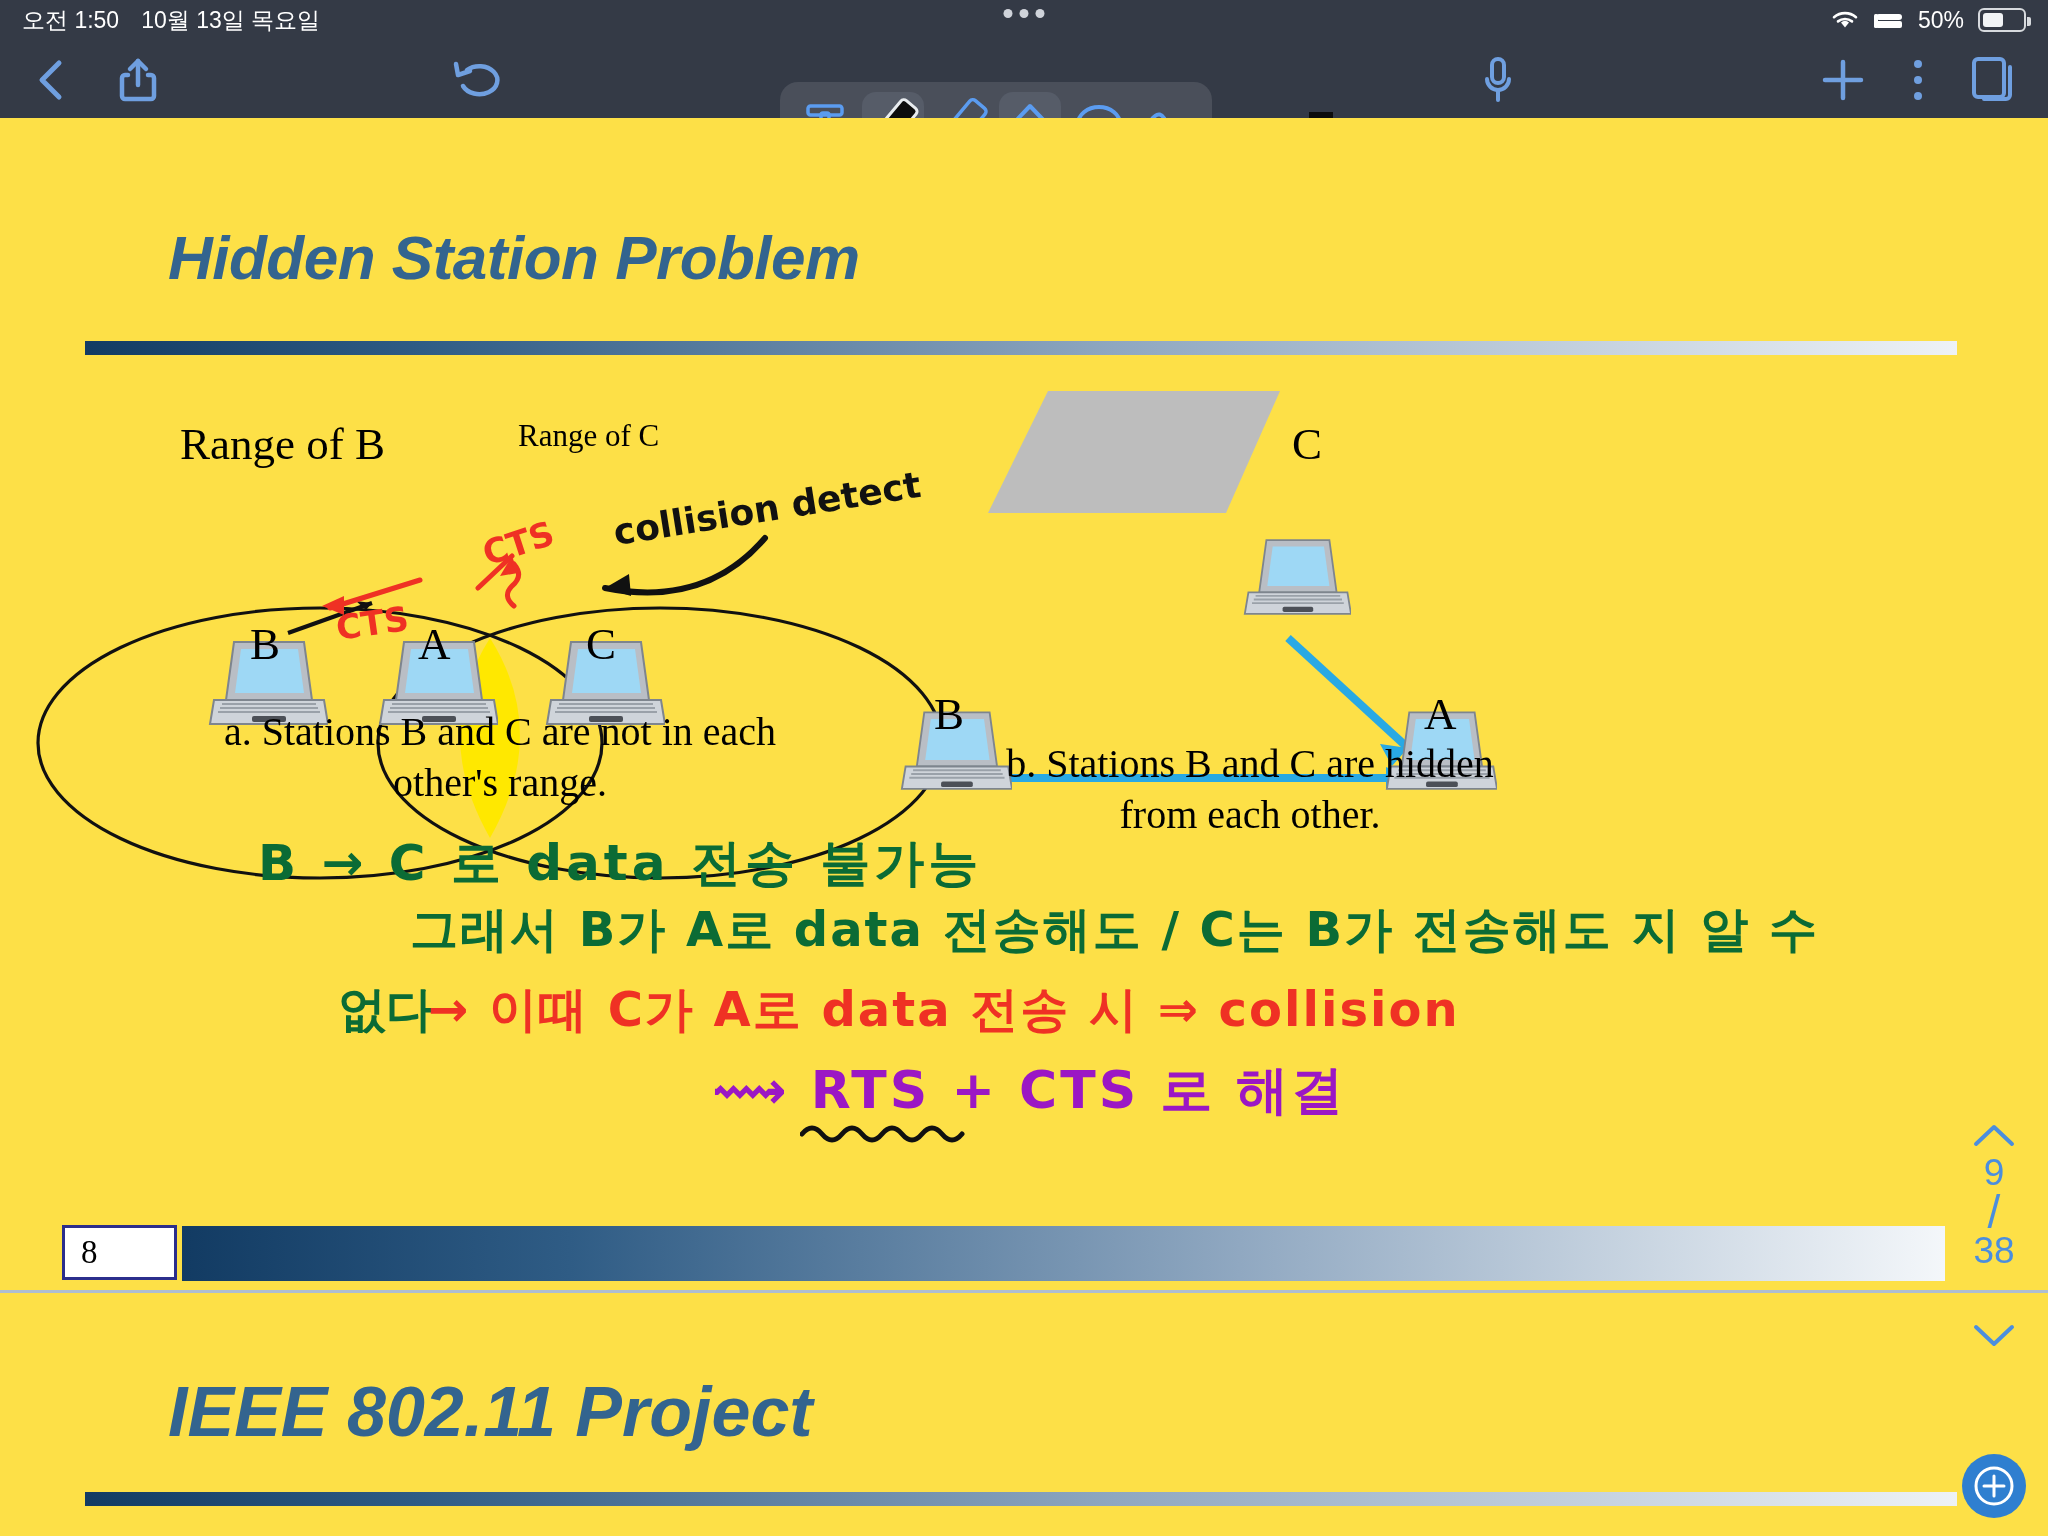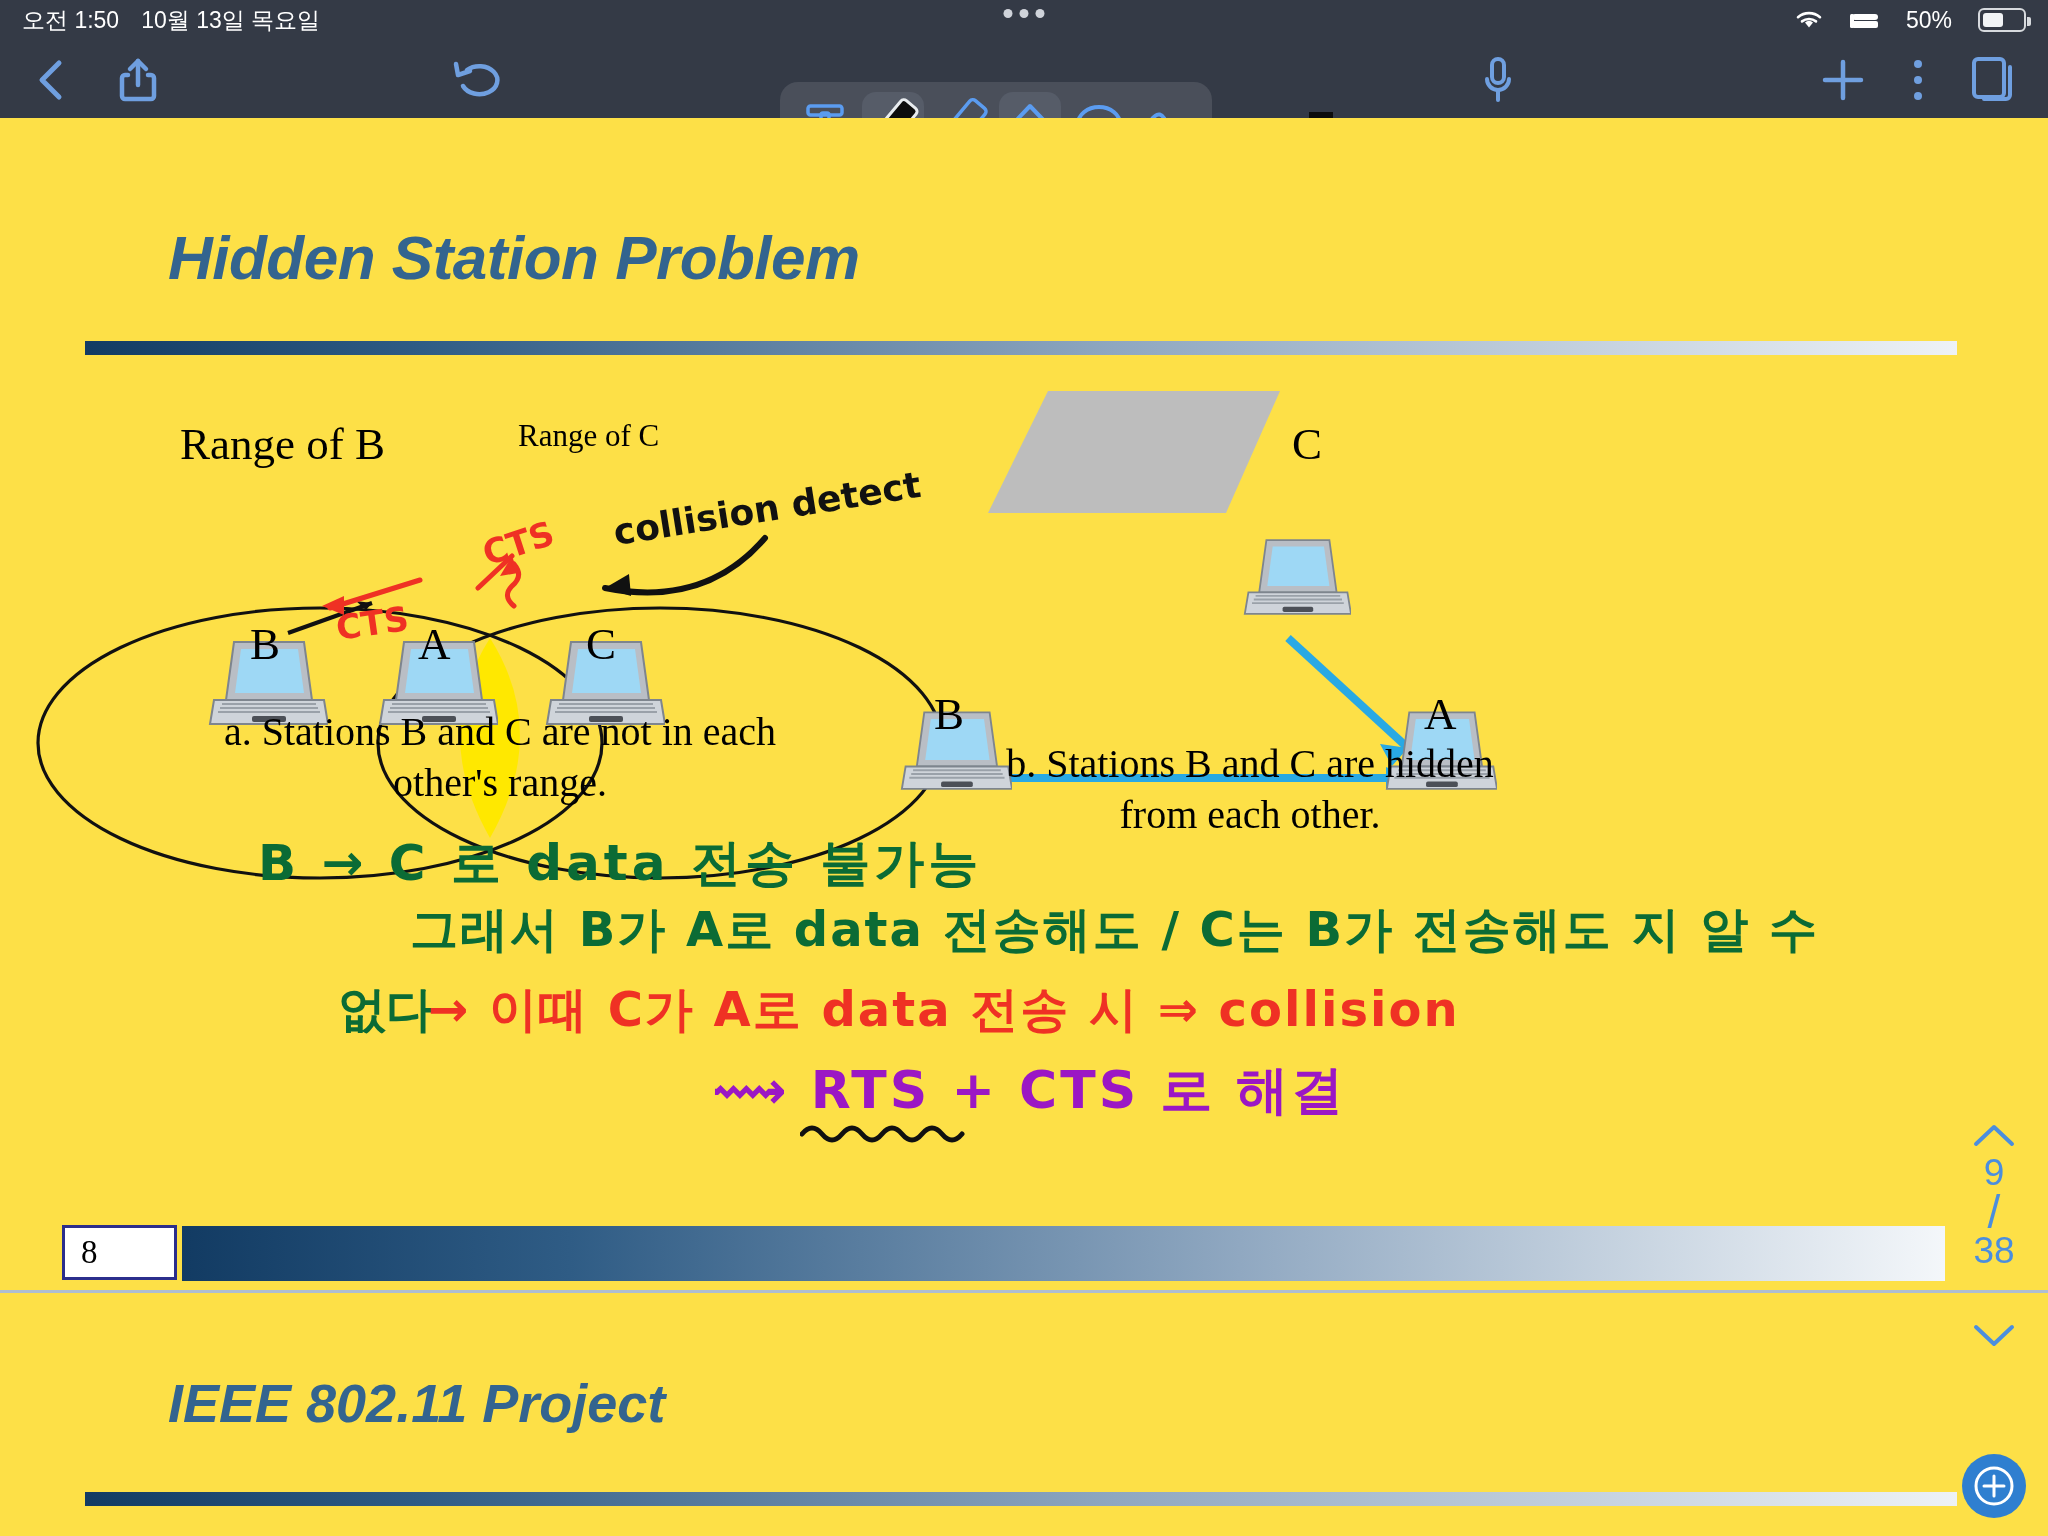--- a/index.html
+++ b/index.html
@@ -13,21 +13,21 @@
 
   
   .statusbar {
     position: absolute; left: 0; top: 0; width: 2048px; height: 40px;
     background: #343a46; color: #ffffff;
     display: flex; align-items: center;
     font-size: 23px; font-family: "Liberation Sans", sans-serif;
   }
   .status-left { display: flex; align-items: flex-end; gap: 22px; padding-left: 22px; }
   .status-right { position: absolute; right: 22px; top: 0; height: 40px;
-                  display: flex; align-items: center; gap: 26px; }
+                  display: flex; align-items: center; gap: 14px; }
   .dots-center { position: absolute; left: 50%; top: 9px; transform: translateX(-50%);
                  display: flex; gap: 7px; }
   .dots-center i { width: 9px; height: 9px; border-radius: 50%; background: #cfd3da; display:block; }
   .battery-box { width: 48px; height: 24px; border: 2.5px solid #d7dade; border-radius: 6px;
                  position: relative; display: flex; align-items: center; }
   .battery-box::after { content:""; position:absolute; right:-7px; top:7px; width:4px; height:9px;
                  background:#d7dade; border-radius:0 2px 2px 0; }
   .battery-fill { height: 14px; margin-left: 3px; background: #f2f4f6; border-radius: 3px; }
 
   
@@ -66,21 +66,21 @@
     font-style: italic; font-weight: bold; font-size: 62px; color: #33648f;
     letter-spacing: -0.5px;
   }
   .title-rule {
     position: absolute; left: 85px; top: 223px; width: 1872px; height: 14px;
     background: linear-gradient(to right, #123b63 0%, #2f5c85 18%, #8fa7c0 55%, #eef2f6 100%);
   }
   .slide-title2 {
     position: absolute; left: 168px; top: 1254px;
     font-family: "Liberation Sans", sans-serif;
-    font-style: italic; font-weight: bold; font-size: 54px; color: #33648f;
+    font-style: italic; font-weight: bold; font-size: 70px; color: #33648f;
   }
   .title-rule2 {
     position: absolute; left: 85px; top: 1374px; width: 1872px; height: 14px;
     background: linear-gradient(to right, #123b63 0%, #2f5c85 18%, #8fa7c0 55%, #eef2f6 100%);
   }
 
   .figlabel { position:absolute; font-family:"Liberation Serif", serif; color:#000; }
   .caption { position:absolute; font-family:"Liberation Serif", serif; font-size:40px;
              color:#000; text-align:center; line-height:1.28; }
 

